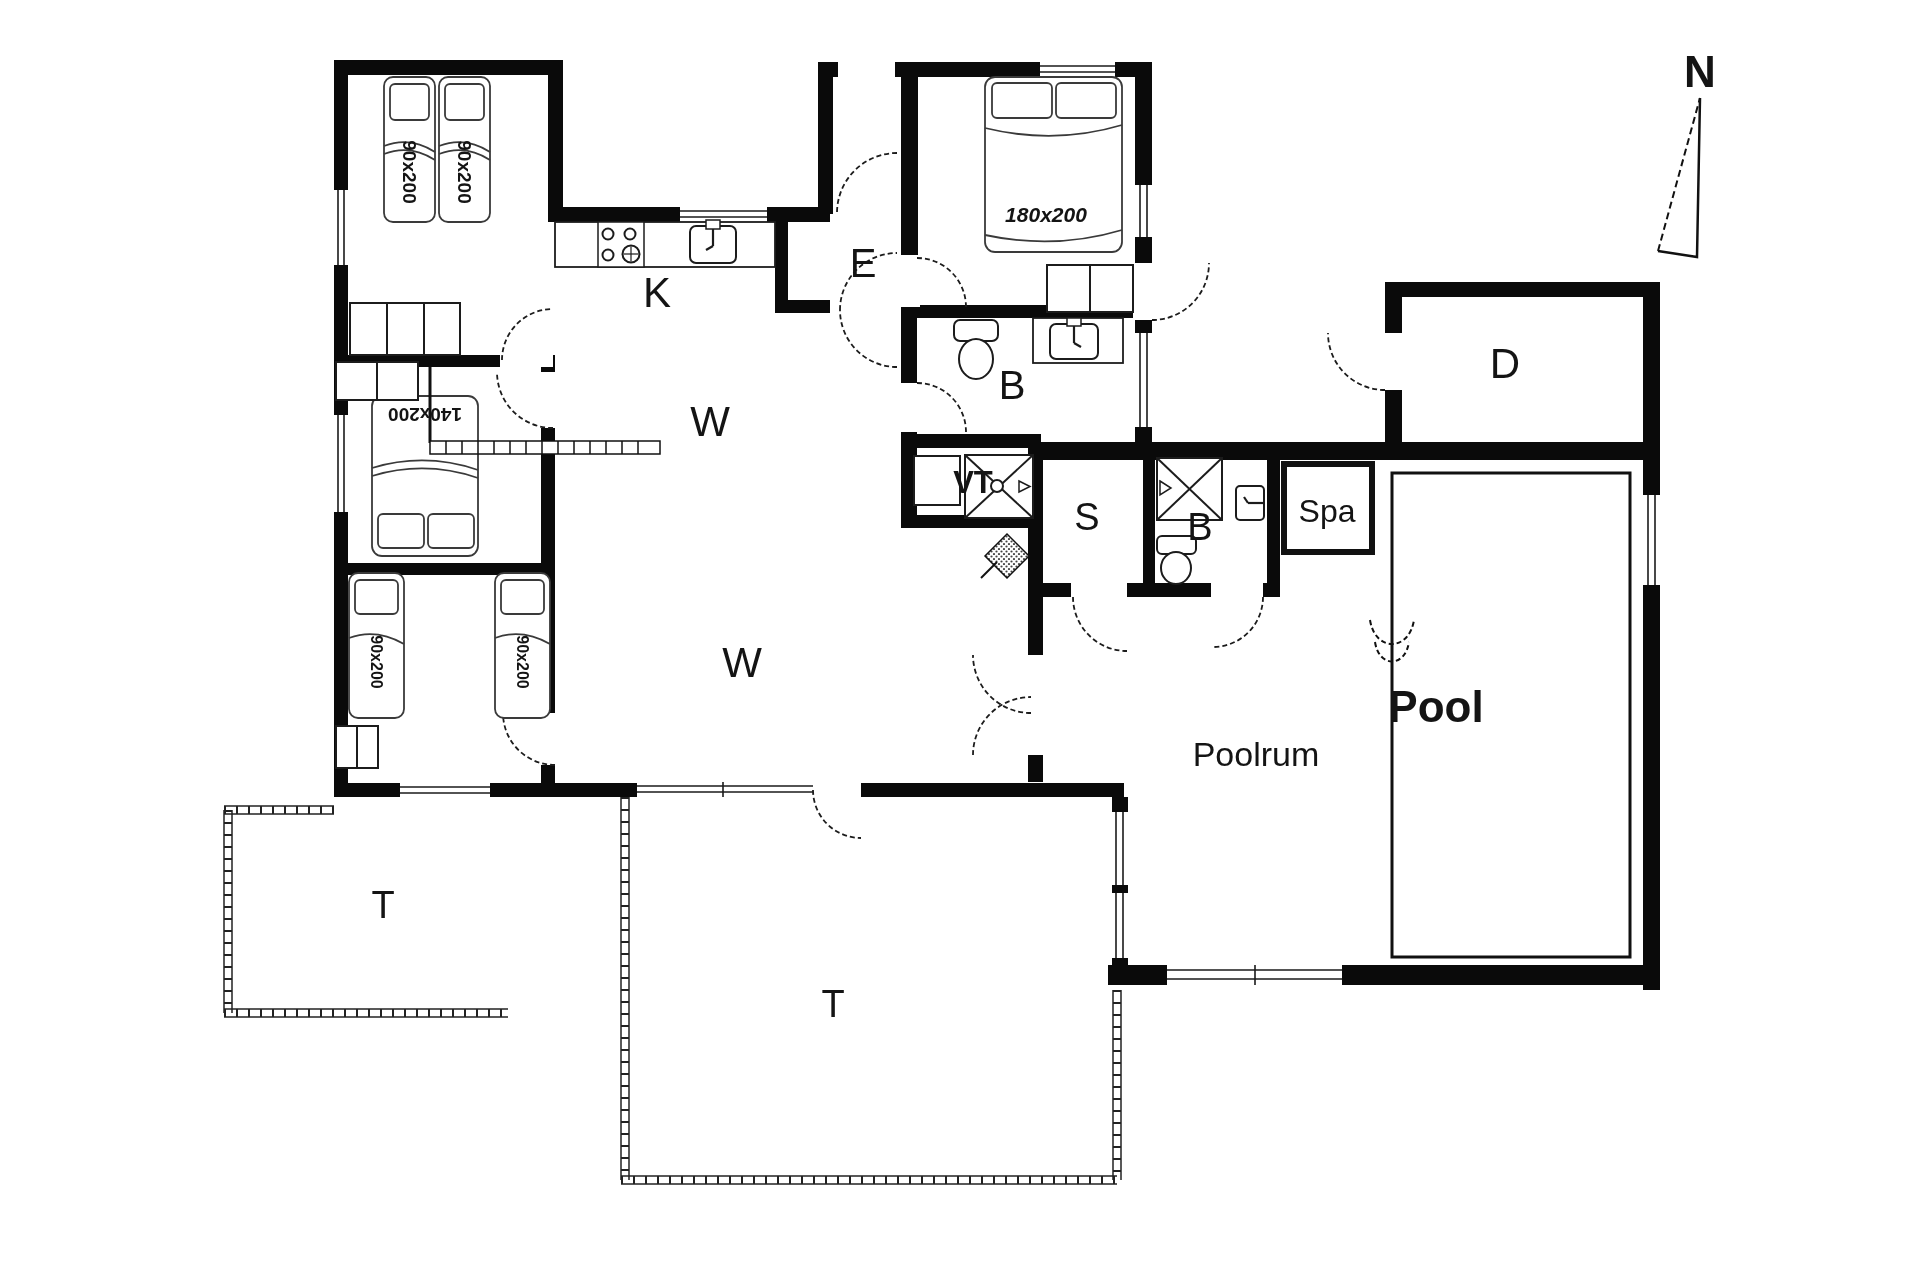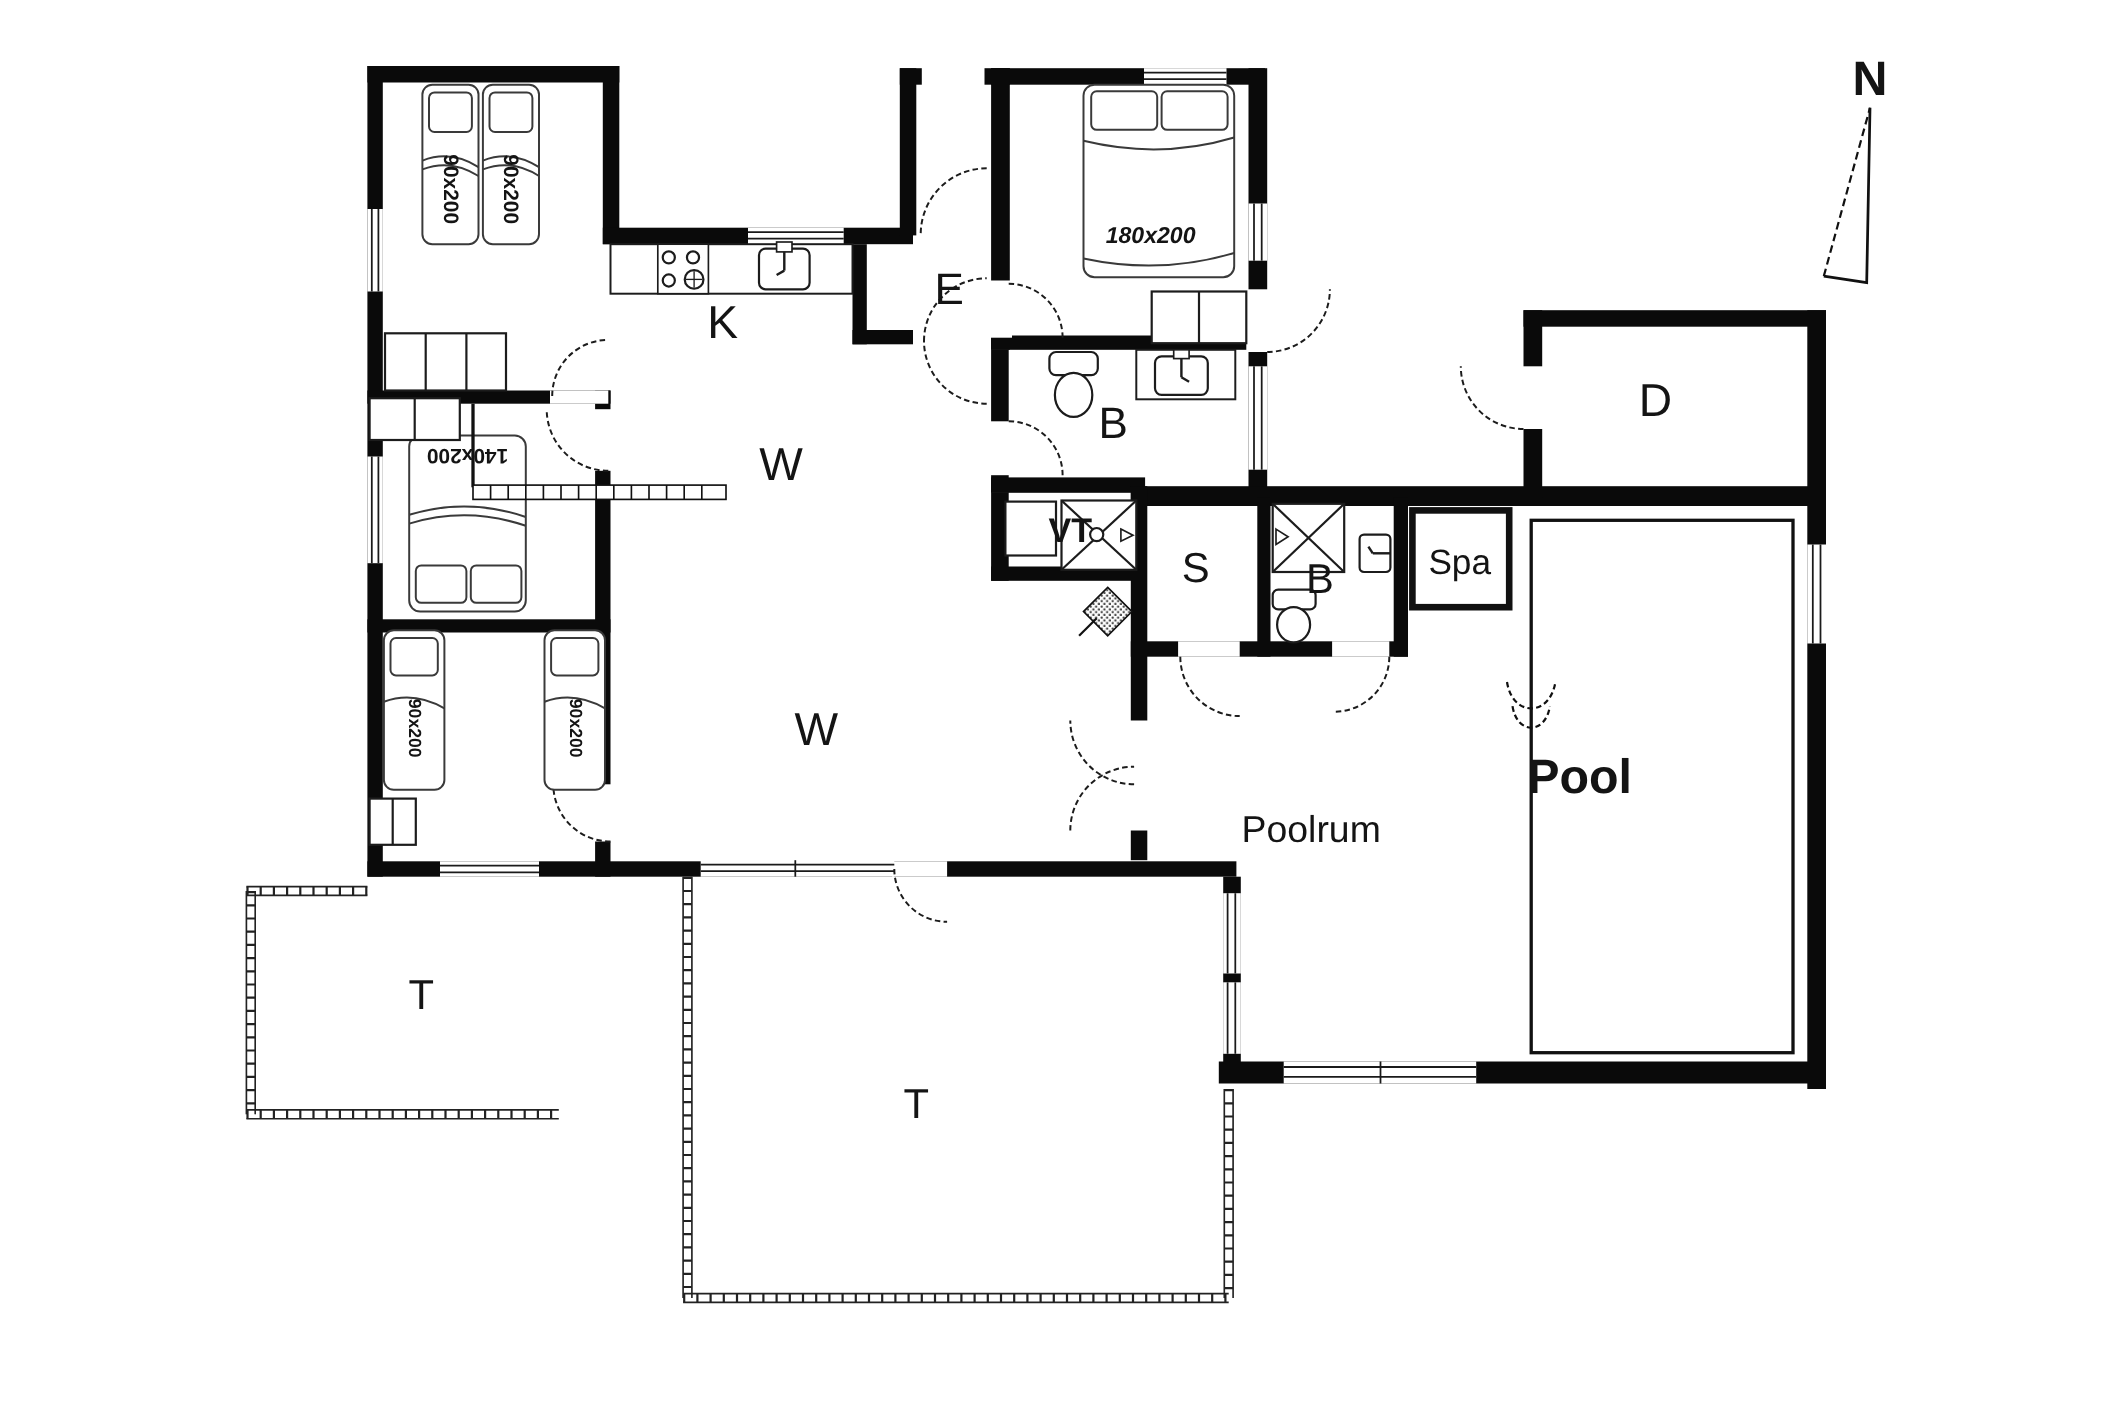--- a/index.html
+++ b/index.html
@@ -357,21 +357,21 @@
       <div class="room-label" style="left: 657px; top: 293px; font-size: 42px; font-weight: 400;">K</div>
       <div class="room-label" style="left: 710px; top: 422px; font-size: 42px; font-weight: 400;">W</div>
       <div class="room-label" style="left: 742px; top: 663px; font-size: 42px; font-weight: 400;">W</div>
       <div class="room-label" style="left: 863px; top: 263px; font-size: 40px; font-weight: 400;">E</div>
       <div class="room-label" style="left: 1012px; top: 385px; font-size: 40px; font-weight: 400;">B</div>
       <div class="room-label" style="left: 1087px; top: 517px; font-size: 38px; font-weight: 400;">S</div>
       <div class="room-label" style="left: 1200px; top: 527px; font-size: 38px; font-weight: 400;">B</div>
       <div class="room-label" style="left: 1505px; top: 364px; font-size: 42px; font-weight: 400;">D</div>
       <div class="room-label" style="left: 1327px; top: 511px; font-size: 32px; font-weight: 400;">Spa</div>
       <div class="room-label" style="left: 1436px; top: 707px; font-size: 44px; font-weight: 700;">Pool</div>
-      <div class="room-label" style="left: 1192px; top: 754px; font-size: 34px; font-weight: 400;">Poolrum</div>
+      <div class="room-label" style="left: 1256px; top: 754px; font-size: 34px; font-weight: 400;">Poolrum</div>
       <div class="room-label" style="left: 937px; top: 482px; font-size: 31px; font-weight: 700; margin-left: 36px;">VT</div>
       <div class="room-label" style="left: 383px; top: 905px; font-size: 38px; font-weight: 400;">T</div>
       <div class="room-label" style="left: 833px; top: 1004px; font-size: 38px; font-weight: 400;">T</div>
       <div class="room-label" style="left: 1700px; top: 72px; font-size: 44px; font-weight: 600;">N</div>
       <div class="bed-label" style="left: 409px; top: 172px; font-size: 19px; transform: translate(-50%, -50%) rotate(90deg);">90x200</div>
       <div class="bed-label" style="left: 464px; top: 172px; font-size: 19px; transform: translate(-50%, -50%) rotate(90deg);">90x200</div>
       <div class="bed-label" style="left: 425px; top: 414px; font-size: 19px; transform: translate(-50%, -50%) rotate(180deg);">140x200</div>
       <div class="bed-label" style="left: 376px; top: 662px; font-size: 16px; transform: translate(-50%, -50%) rotate(90deg);">90x200</div>
       <div class="bed-label" style="left: 522px; top: 662px; font-size: 16px; transform: translate(-50%, -50%) rotate(90deg);">90x200</div>
       <div class="bed-label" style="left: 1046px; top: 214px; font-size: 21px; transform: translate(-50%, -50%) rotate(0deg); font-style: italic;">180x200</div>

